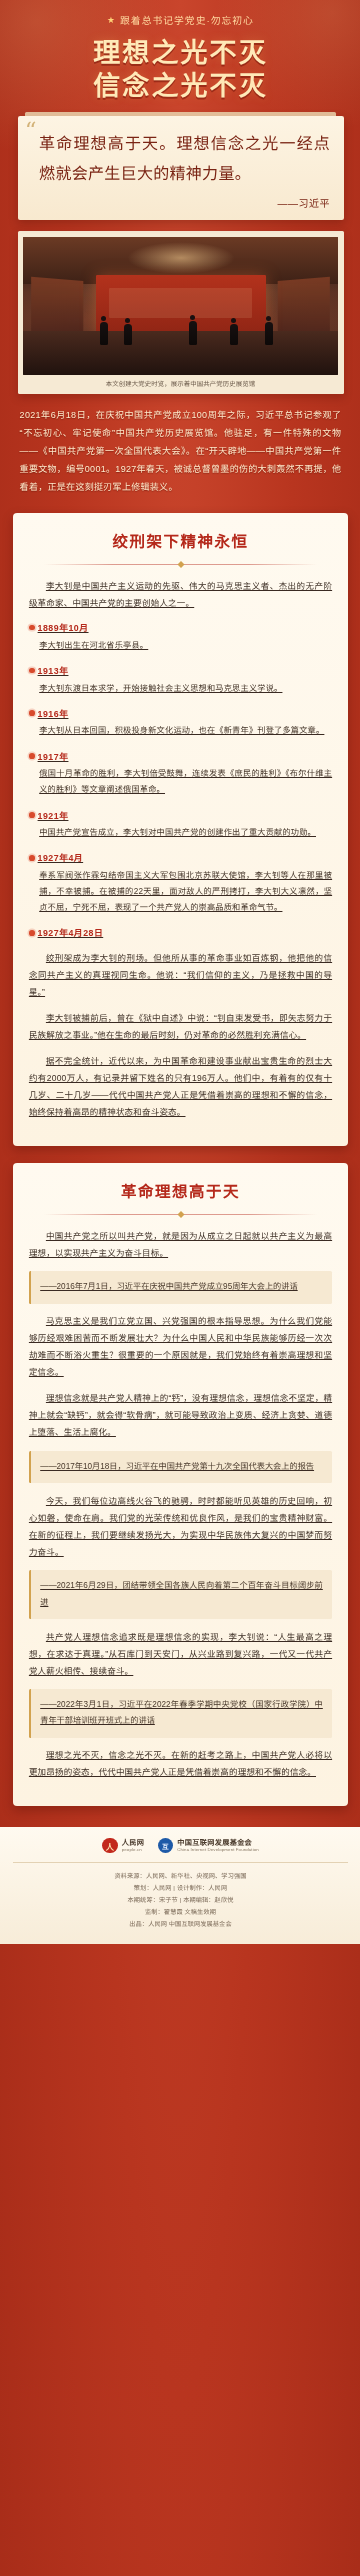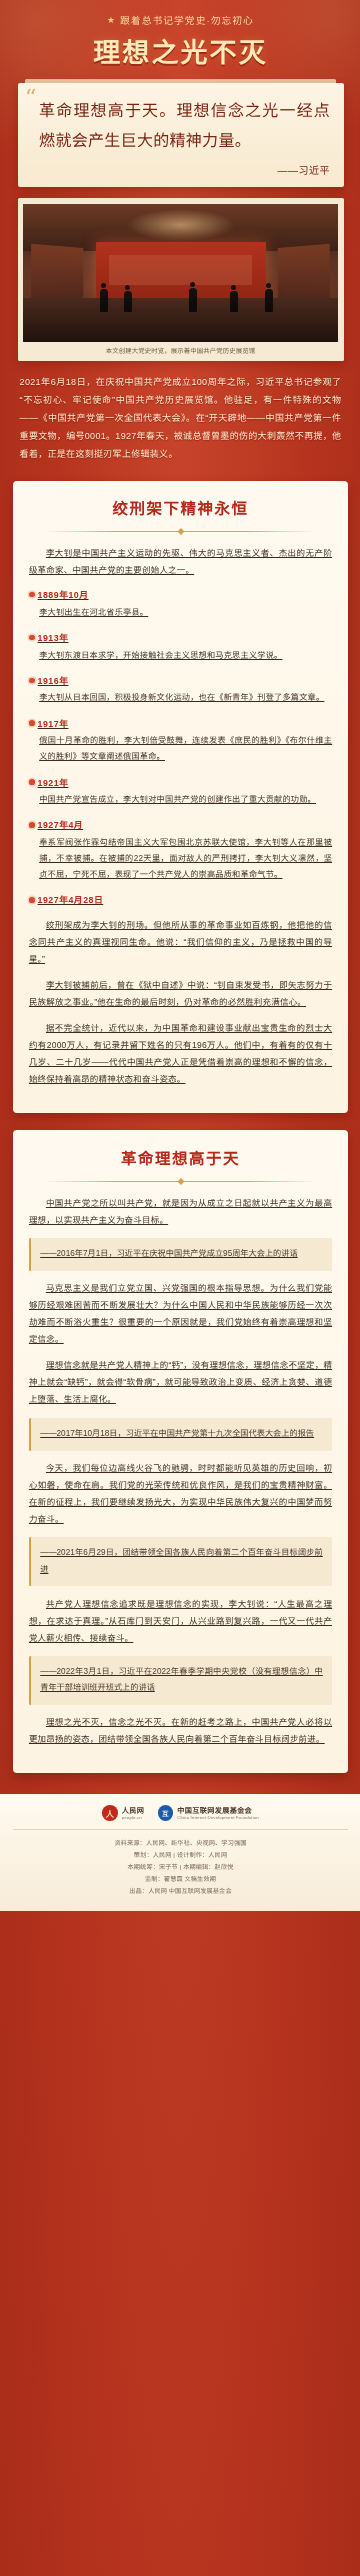--- a/index.html
+++ b/index.html
@@ -342,20 +342,21 @@
 <div class="page">
   <div class="top-deco"></div>
 
   <div class="header">
     <div class="kicker">
       <span class="star">★</span>
       <span>跟着总书记学党史·勿忘初心</span>
     </div>
     <h1 class="bigtitle">
       <span class="l1">理想之光不灭</span>
+      <span class="l2">信念之光不灭</span>
     </h1>
   </div>
 
   <div class="quote-wrap">
     <div class="quote-card">
       <span class="quote-mark">“</span>
       <div class="quote-text">革命理想高于天。理想信念之光一经点燃就会产生巨大的精神力量。</div>
       <div class="quote-attr">——习近平</div>
     </div>
   </div>
@@ -458,23 +459,23 @@
       <div class="blockquote">——2016年7月1日，习近平在庆祝中国共产党成立95周年大会上的讲话</div>
 
       <p class="p indent">马克思主义是我们立党立国、兴党强国的根本指导思想。为什么我们党能够历经艰难困苦而不断发展壮大？为什么中国人民和中华民族能够历经一次次劫难而不断浴火重生？很重要的一个原因就是，我们党始终有着崇高理想和坚定信念。</p>
       <p class="p indent">理想信念就是共产党人精神上的“钙”，没有理想信念，理想信念不坚定，精神上就会“缺钙”，就会得“软骨病”，就可能导致政治上变质、经济上贪婪、道德上堕落、生活上腐化。</p>
       <div class="blockquote">——2017年10月18日，习近平在中国共产党第十九次全国代表大会上的报告</div>
 
       <p class="p indent">今天，我们每位边高线火谷飞的驰骋，时时都能听见英雄的历史回响，初心如磐，使命在肩。我们党的光荣传统和优良作风，是我们的宝贵精神财富。在新的征程上，我们要继续发扬光大，为实现中华民族伟大复兴的中国梦而努力奋斗。</p>
       <div class="blockquote">——2021年6月29日，团结带领全国各族人民向着第二个百年奋斗目标阔步前进</div>
 
       <p class="p indent">共产党人理想信念追求既是理想信念的实现，李大钊说：“人生最高之理想，在求达于真理。”从石库门到天安门，从兴业路到复兴路，一代又一代共产党人薪火相传、接续奋斗。</p>
-      <div class="blockquote">——2022年3月1日，习近平在2022年春季学期中央党校（没有理想信念）中青年干部培训班开班式上的讲话</div>
-
-      <p class="p indent">理想之光不灭，信念之光不灭。在新的赶考之路上，中国共产党人必将以更加昂扬的姿态，团结带领全国各族人民向着第二个百年奋斗目标阔步前进。</p>
+      <div class="blockquote">——2022年3月1日，习近平在2022年春季学期中央党校（国家行政学院）中青年干部培训班开班式上的讲话</div>
+
+      <p class="p indent">理想之光不灭，信念之光不灭。在新的赶考之路上，中国共产党人必将以更加昂扬的姿态，代代中国共产党人正是凭借着崇高的理想和不懈的信念。</p>
     </div>
   </div>
 
   <div class="footer">
     <div class="logos">
       <div class="logo-item">
         <div class="logo-mark">人</div>
         <div class="logo-text">
           <div class="logo-cn">人民网</div>
           <div class="logo-en">people.cn</div>

